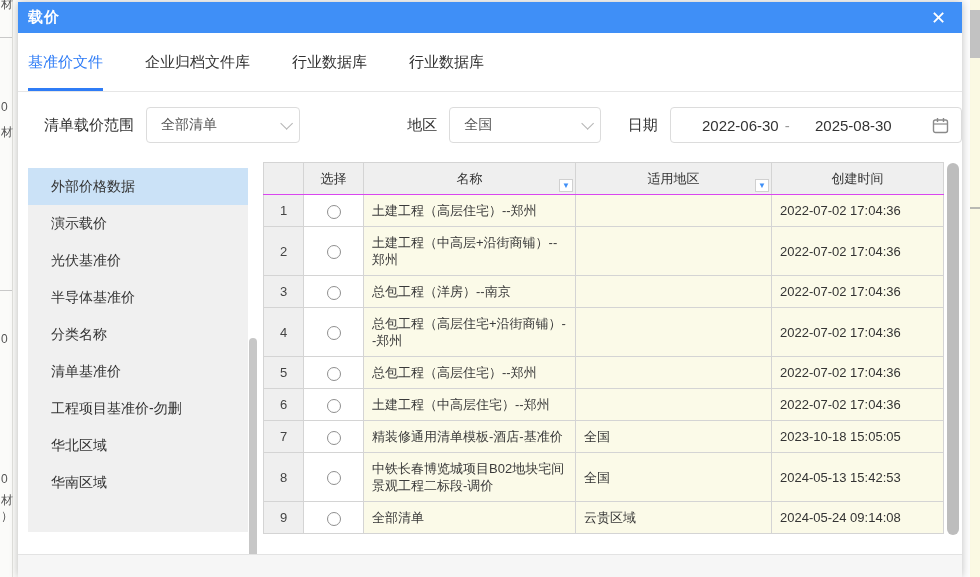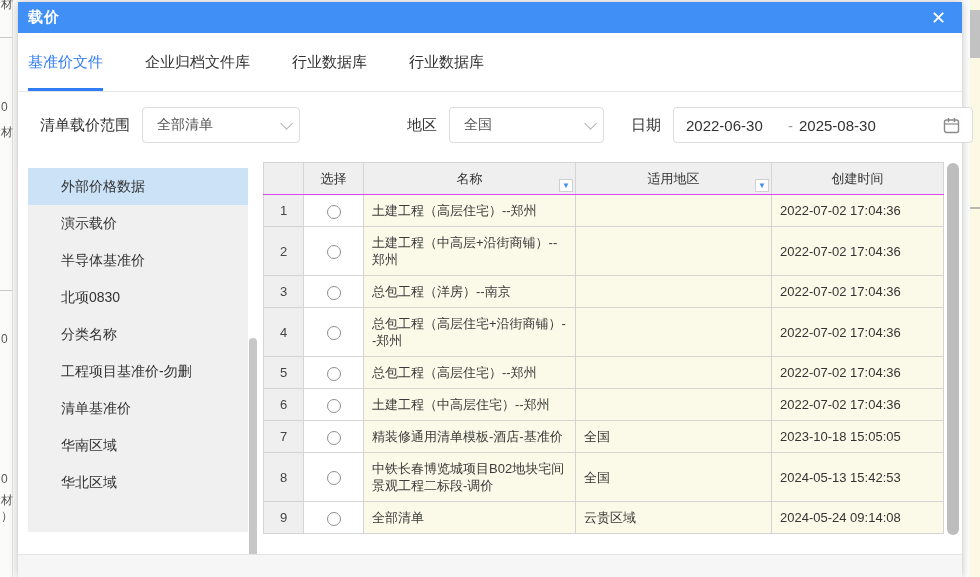--- a/index.html
+++ b/index.html
@@ -29,42 +29,42 @@
   
   .tabs-row { position:absolute; left:0; top:31px; width:100%; height:59px;
               border-bottom:1px solid #e6e6e6; display:flex; align-items:center; padding-left:10px; }
   .tab { position:relative; height:100%; display:flex; align-items:center; margin-right:42px;
          font-size:15px; color:#333; cursor:pointer; }
   .tab.active { color:var(--tab-blue,#2f7cf6); }
   .tab.active::after { content:""; position:absolute; left:0; bottom:0; width:100%; height:3px;
                        background:var(--tab-blue,#2f7cf6); }
 
   
-  .filter-row { position:absolute; left:12px; top:101px; width:100%; height:44px;
-                display:flex; align-items:center; padding-left:10px; font-size:15px; color:#333; }
+  .filter-row { position:absolute; left:0; top:101px; width:100%; height:44px;
+                display:flex; align-items:center; padding-left:26px; font-size:15px; color:#333; }
   .fld-label { margin-right:12px; white-space:nowrap; }
   .select-box { height:36px; border:1px solid #dcdcdc; border-radius:4px; background:#fff;
                 display:flex; align-items:center; padding:0 10px 0 14px; color:#555; font-size:14px;
                 cursor:pointer; }
   .select-box .val { flex:1; }
   .chevron { width:9px; height:9px; border-right:1.6px solid #b5b5b5; border-bottom:1.6px solid #b5b5b5;
              transform:rotate(45deg) translateY(-3px); margin-left:14px; }
   .scope-select { width:158px; margin-right:107px; }
   .region-select { width:155px; margin-right:27px; }
   .date-box { width:300px; height:36px; border:1px solid #dcdcdc; border-radius:4px; background:#fff;
               display:flex; align-items:center; padding:0 12px; font-size:15px; color:#333; }
-  .date-input { border:0; outline:0; width:96px; text-align:left; font-size:15px; color:#333;
+  .date-input { border:0; outline:0; width:96px; text-align:right; font-size:15px; color:#333;
                 font-family:inherit; background:transparent; }
   .date-sep { color:#999; padding:0 6px; }
   .cal-icon { margin-left:auto; display:block; }
 
   
   .sidebar { position:absolute; left:10px; top:166px; width:220px; height:364px; background:#f0f0f0;
              overflow:hidden; }
-  .side-item { height:37px; line-height:37px; padding-left:33px; font-size:14px; color:#333;
+  .side-item { height:37px; line-height:37px; padding-left:23px; font-size:14px; color:#333;
                white-space:nowrap; cursor:pointer; }
   .side-item.active { background:var(--side-active,#cbe2f7); }
   .side-scroll { position:absolute; right:1px; top:6px; width:8px; height:278px;
                  background:#c7c7c7; border-radius:4px; }
 
   
   .table-wrap { position:absolute; left:245px; top:160px; width:682px; height:375px; overflow:hidden; }
   table { border-collapse:collapse; table-layout:fixed; width:680px; font-size:13px; color:#333;
           border:1px solid #c3c3c3; }
   th,td { border:1px solid #d4d4d4; padding:7px 8px; line-height:17px; overflow:hidden; }
@@ -160,34 +160,34 @@
           <line x1="1.5" y1="7" x2="15.5" y2="7" stroke="#8a8a8a" stroke-width="1.2"></line>
         </svg>
       </div>
     </div>
 
     <div class="sidebar" id="sidebar">
   <div class="side-item active">外部价格数据</div>
 
   <div class="side-item">演示载价</div>
 
+  <div class="side-item">光伏基准价</div>
 
   <div class="side-item">半导体基准价</div>
 
-  <div class="side-item">北项0830</div>
 
   <div class="side-item">分类名称</div>
 
+  <div class="side-item">清单基准价</div>
+
   <div class="side-item">工程项目基准价-勿删</div>
 
-  <div class="side-item">清单基准价</div>
+  <div class="side-item">华北区域</div>
 
   <div class="side-item">华南区域</div>
-
-  <div class="side-item">华北区域</div>
 </div>
     <div class="side-scroll" style="position:absolute; left:231px; top:336px;"></div>
 
     <div class="table-wrap">
       <table>
         <colgroup>
             <col style="width:40px">
             <col style="width:60px">
             <col style="width:212px">
             <col style="width:196px">

